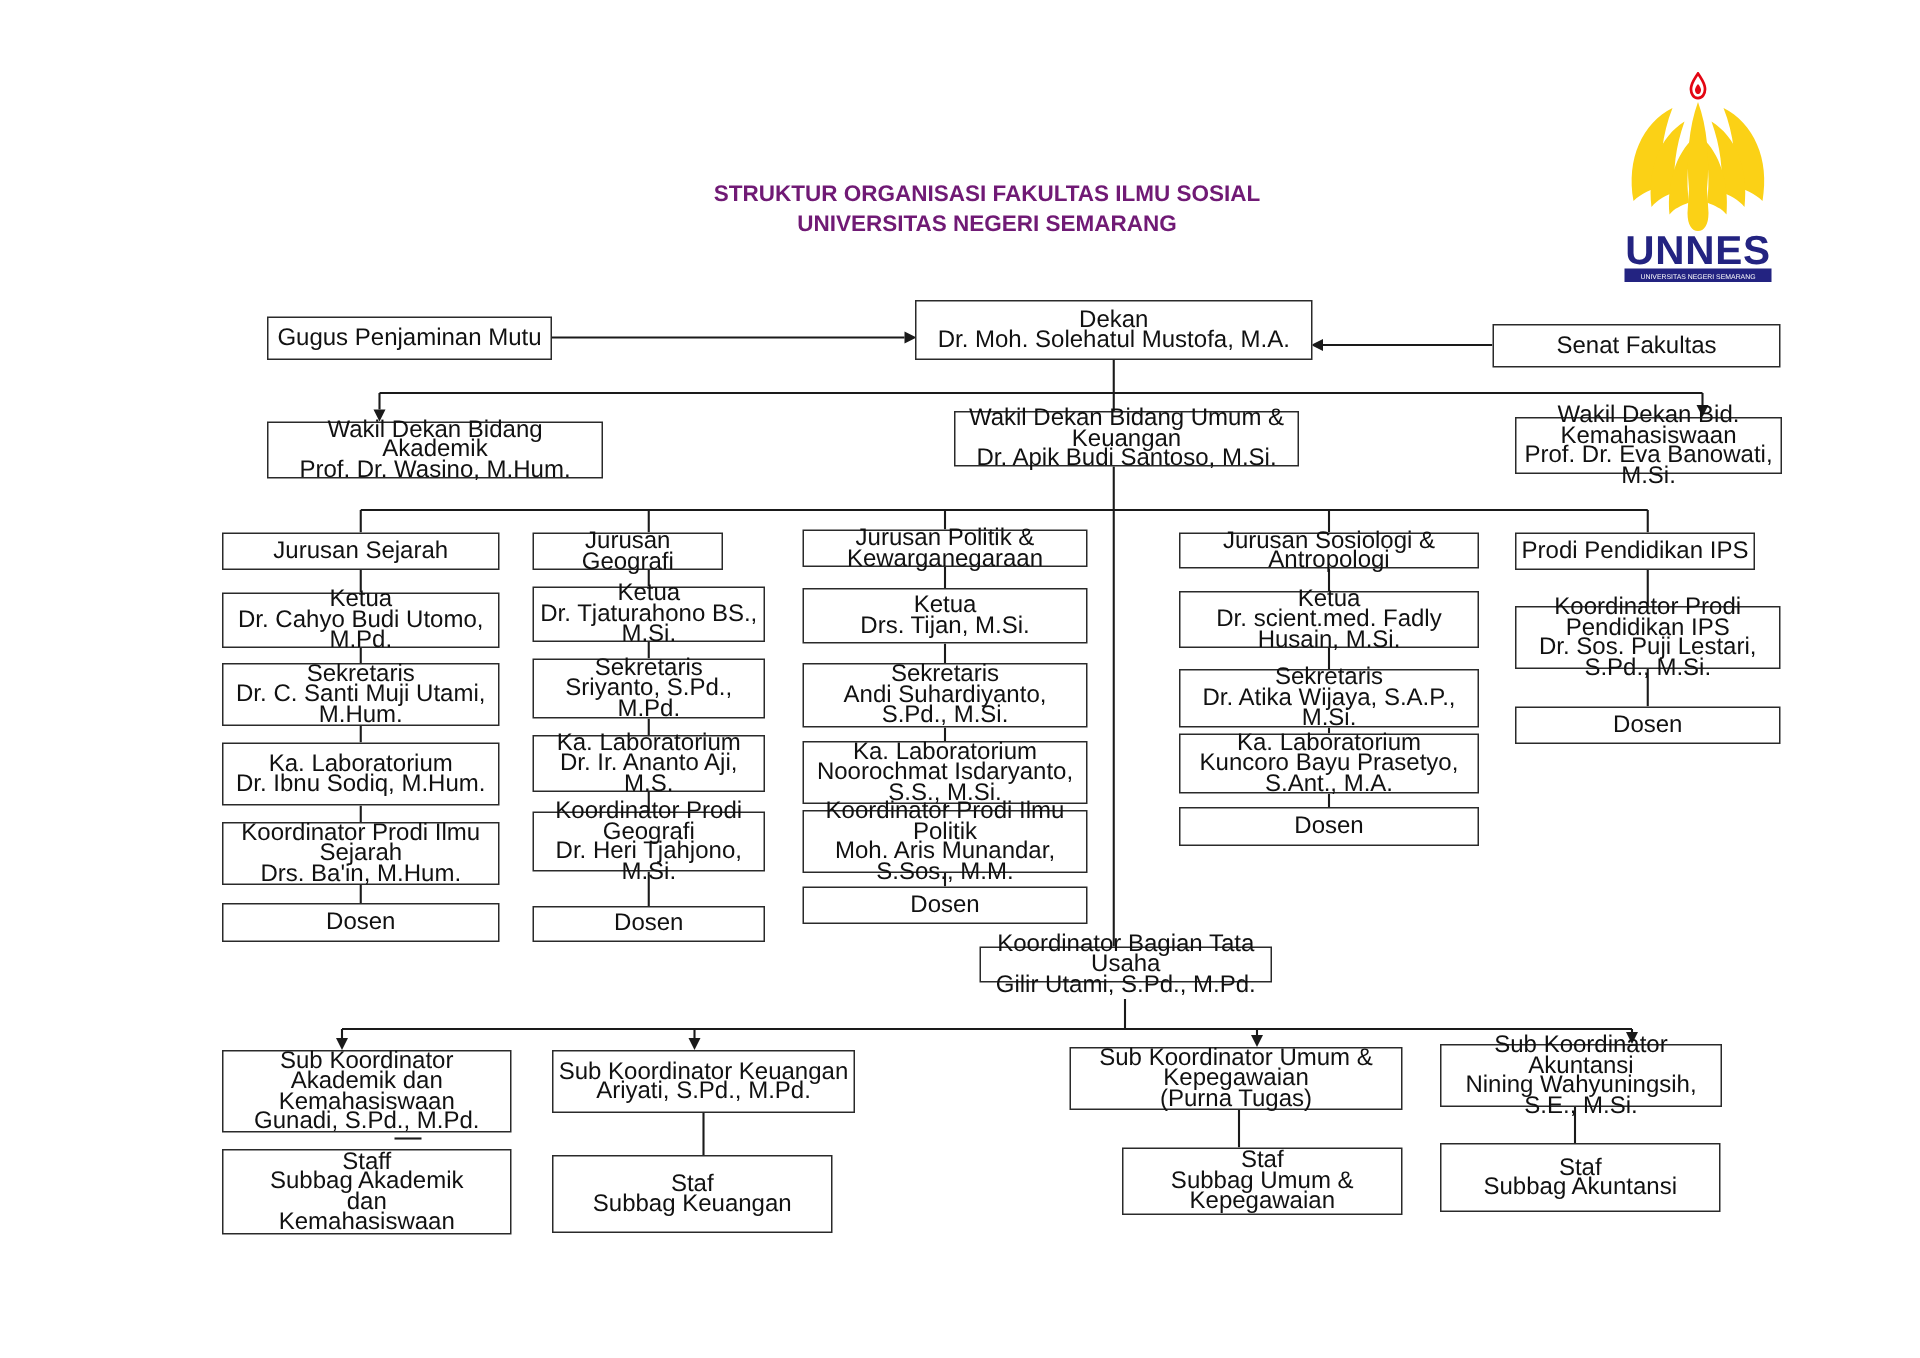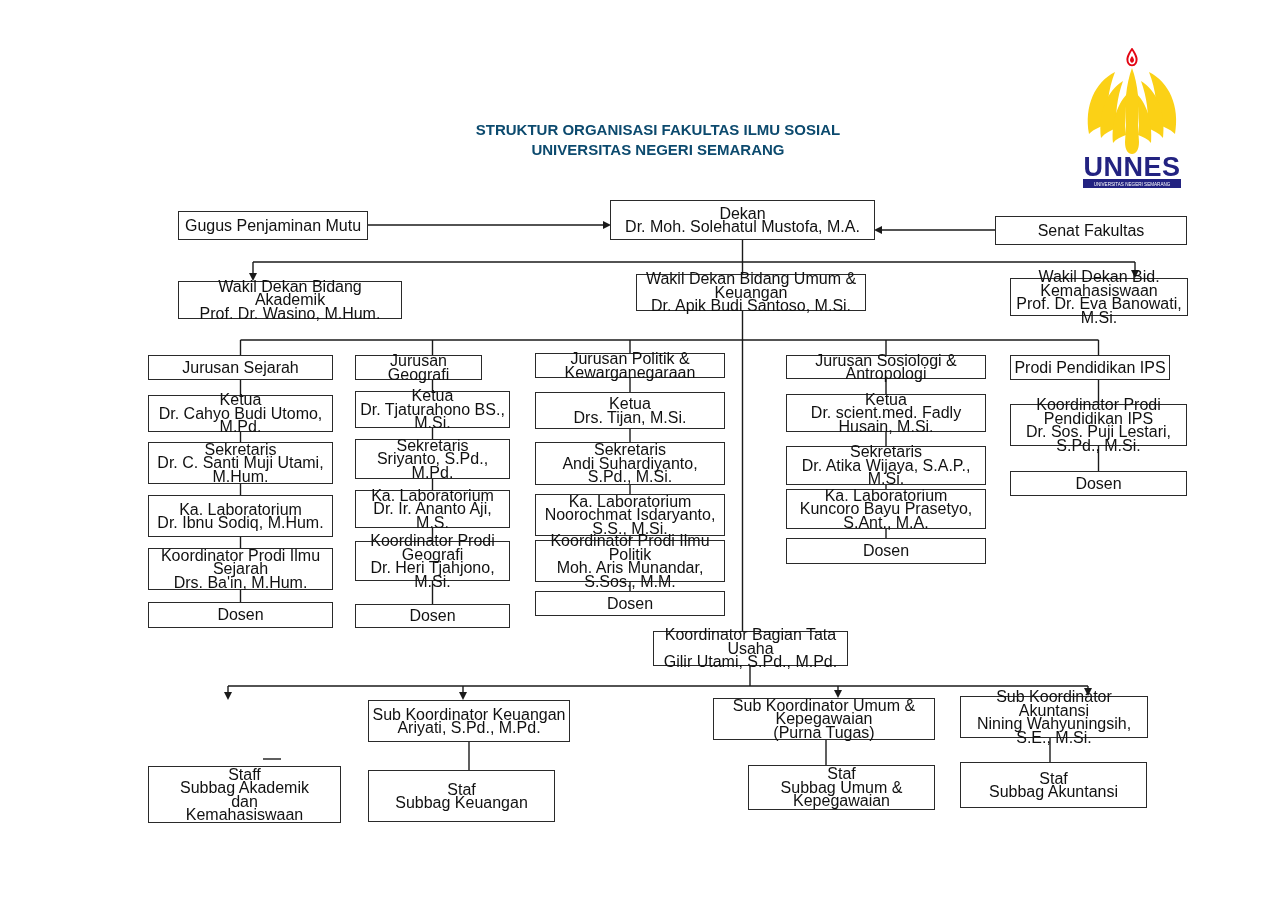--- a/index.html
+++ b/index.html
@@ -1,20 +1,20 @@
 <!DOCTYPE html>
 <html><head>
 <meta charset="utf-8">
 <title>Struktur Organisasi Fakultas Ilmu Sosial</title>
 <style>
   html,body{margin:0;padding:0;background:#ffffff;}
   #canvas{position:relative;width:1280px;height:905px;background:#ffffff;overflow:hidden;
           font-family:"Liberation Sans","DejaVu Sans",sans-serif;color:#111;}
   #chart-title{position:absolute;left:308px;top:120px;width:700px;text-align:center;
-               font-size:15px;font-weight:bold;line-height:20px;color:#0c4a6e;}
+               font-size:15px;font-weight:bold;line-height:20px;color:#701a75;}
   .box{position:absolute;background:#fff;border:1.5px solid #2a2a2a;box-sizing:border-box;
        display:flex;flex-direction:column;justify-content:center;align-items:center;
        text-align:center;font-size:16px;line-height:13.5px;padding:1px 3px;}
   .box span{display:block;}
   #lines{position:absolute;left:0;top:0;pointer-events:none;}
   #logo{position:absolute;left:1082px;top:48px;width:100px;height:142px;}
 </style>
 </head>
 <body>
 
@@ -228,25 +228,29 @@
     <span>Prodi Pendidikan IPS</span>
   </div>
   <div class="box" style="left:1010px;top:404px;width:177px;height:42px">
     <span>Koordinator Prodi Pendidikan IPS</span>
     <span>Dr. Sos. Puji Lestari, S.Pd., M.Si.</span>
   </div>
   <div class="box" style="left:1010px;top:471px;width:177px;height:25px">
     <span>Dosen</span>
   </div>
 
-  <div class="box" style="left:653px;top:631px;width:195px;height:35px">
+  <div class="box" style="left:653px;top:631px;width:195px;height:24px">
     <span>Koordinator Bagian Tata Usaha</span>
     <span>Gilir Utami, S.Pd., M.Pd.</span>
   </div>
 
+  <div class="box" style="left:148px;top:700px;width:193px;height:55px;padding:1px 8px">
+    <span>Sub Koordinator Akademik dan Kemahasiswaan</span>
+    <span>Gunadi, S.Pd., M.Pd.</span>
+  </div>
   <div class="box" style="left:368px;top:700px;width:202px;height:42px">
     <span>Sub Koordinator Keuangan</span>
     <span>Ariyati, S.Pd., M.Pd.</span>
   </div>
   <div class="box" style="left:713px;top:698px;width:222px;height:42px">
     <span>Sub Koordinator Umum &amp; Kepegawaian</span>
     <span>(Purna Tugas)</span>
   </div>
   <div class="box" style="left:960px;top:696px;width:188px;height:42px">
     <span>Sub Koordinator Akuntansi</span>

